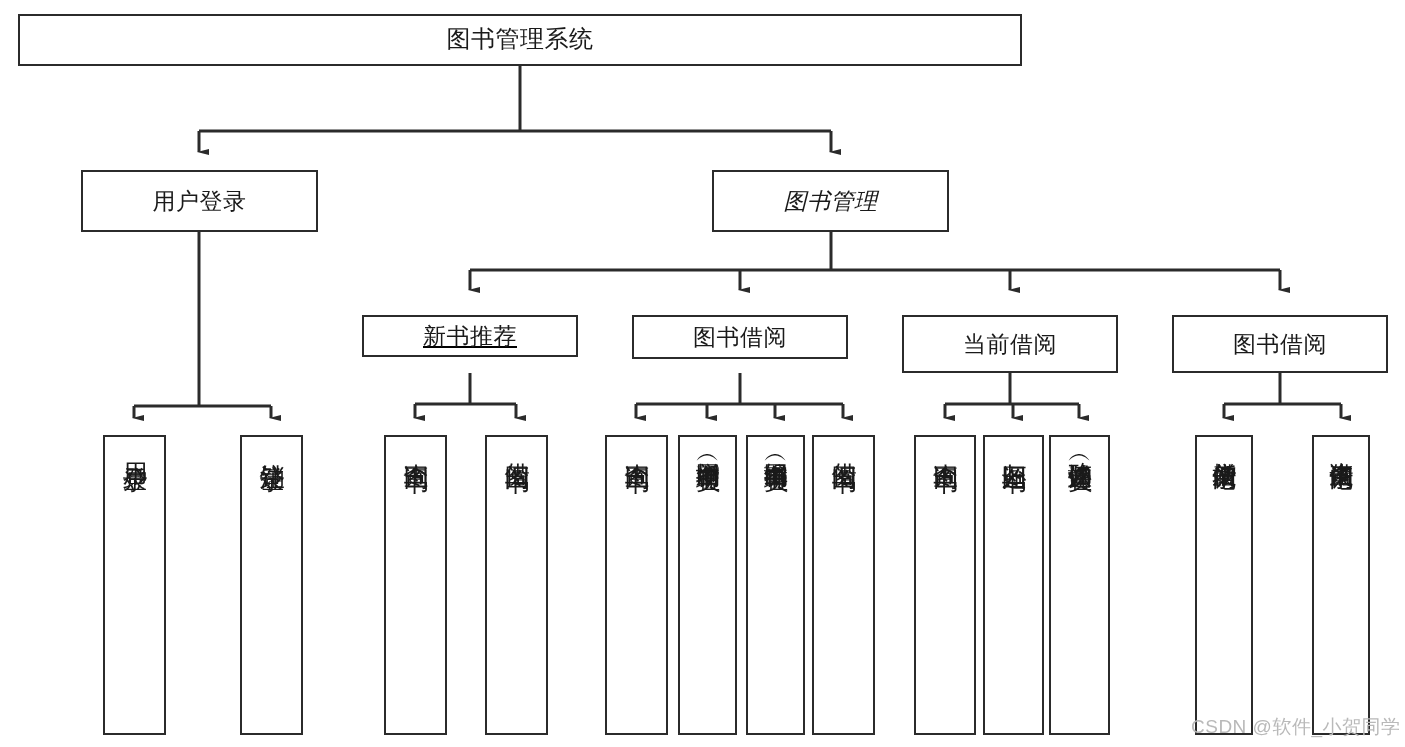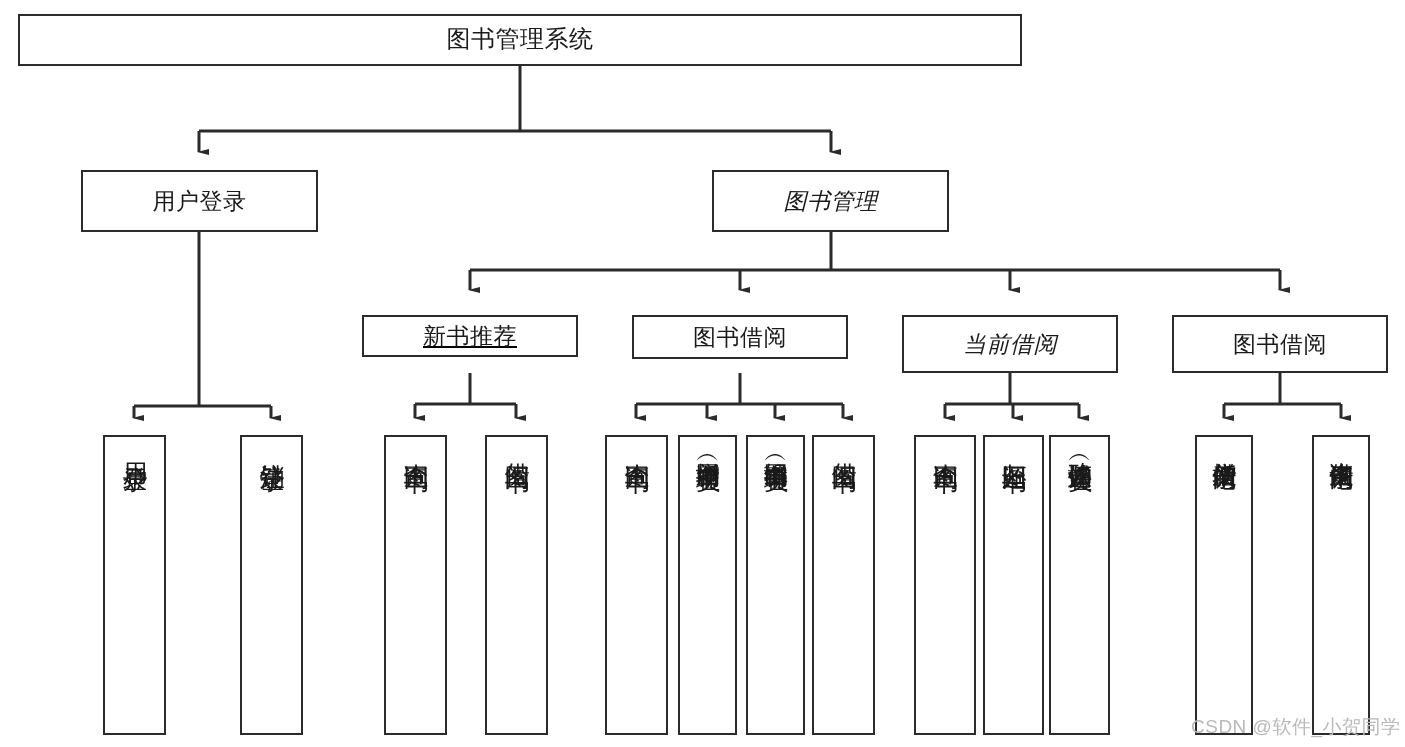--- a/index.html
+++ b/index.html
@@ -147,21 +147,21 @@
   <div class="node horiz" style="left:712px; top:170px; width:237px; height:62px;font-style:italic;">
     <span class="label">图书管理</span>
   </div>
 
   <div class="node horiz" style="left:362px; top:315px; width:216px; height:42px;text-decoration:underline;">
     <span class="label">新书推荐</span>
   </div>
   <div class="node horiz" style="left:632px; top:315px; width:216px; height:44px;">
     <span class="label">图书借阅</span>
   </div>
-  <div class="node horiz" style="left:902px; top:315px; width:216px; height:58px;font-style:italic;">
+  <div class="node horiz" style="left:902px; top:315px; width:216px; height:58px;">
     <span class="label">当前借阅</span>
   </div>
   <div class="node horiz" style="left:1172px; top:315px; width:216px; height:58px;">
     <span class="label">图书借阅</span>
   </div>
 
   <div class="node vert" style="left:103px; top:435px; width:63px; height:300px;">
     <span class="label">用户登录</span>
   </div>
   <div class="node vert" style="left:240px; top:435px; width:63px; height:300px;">

